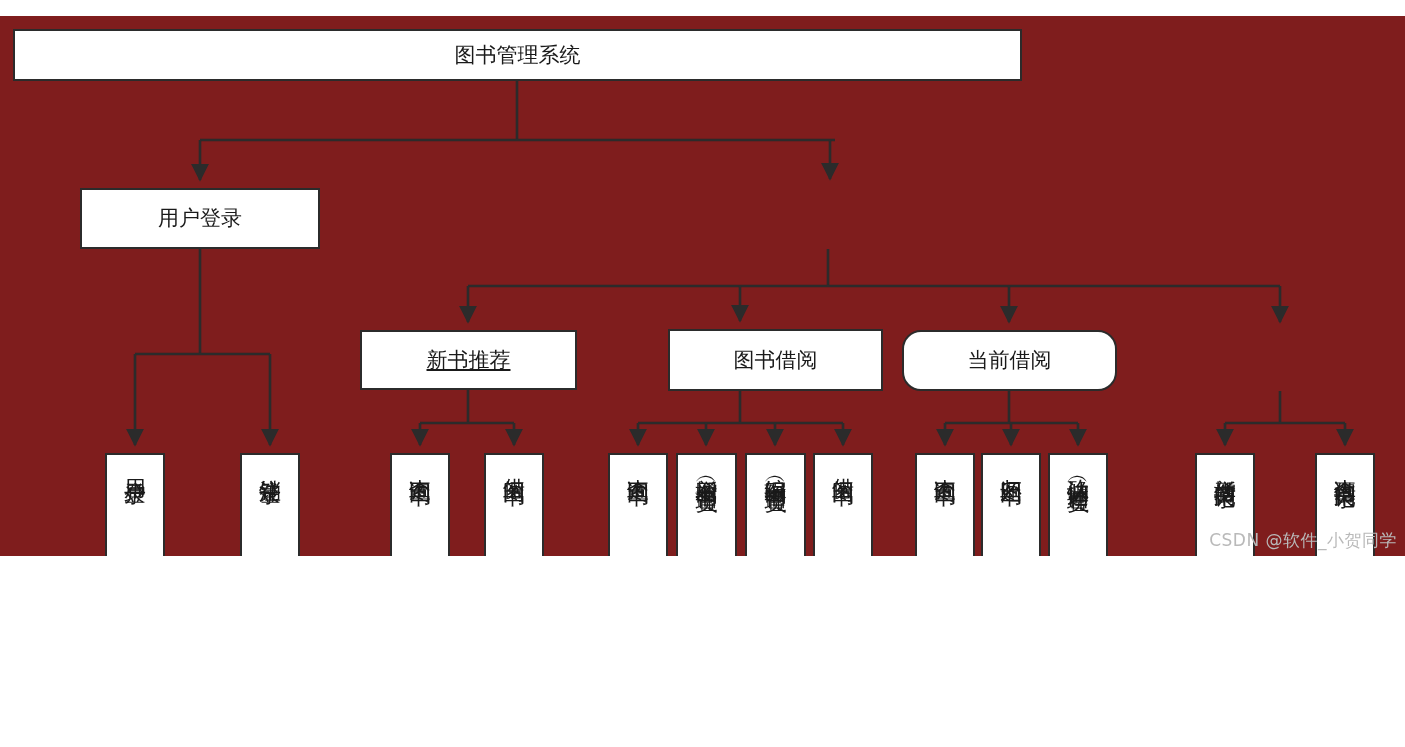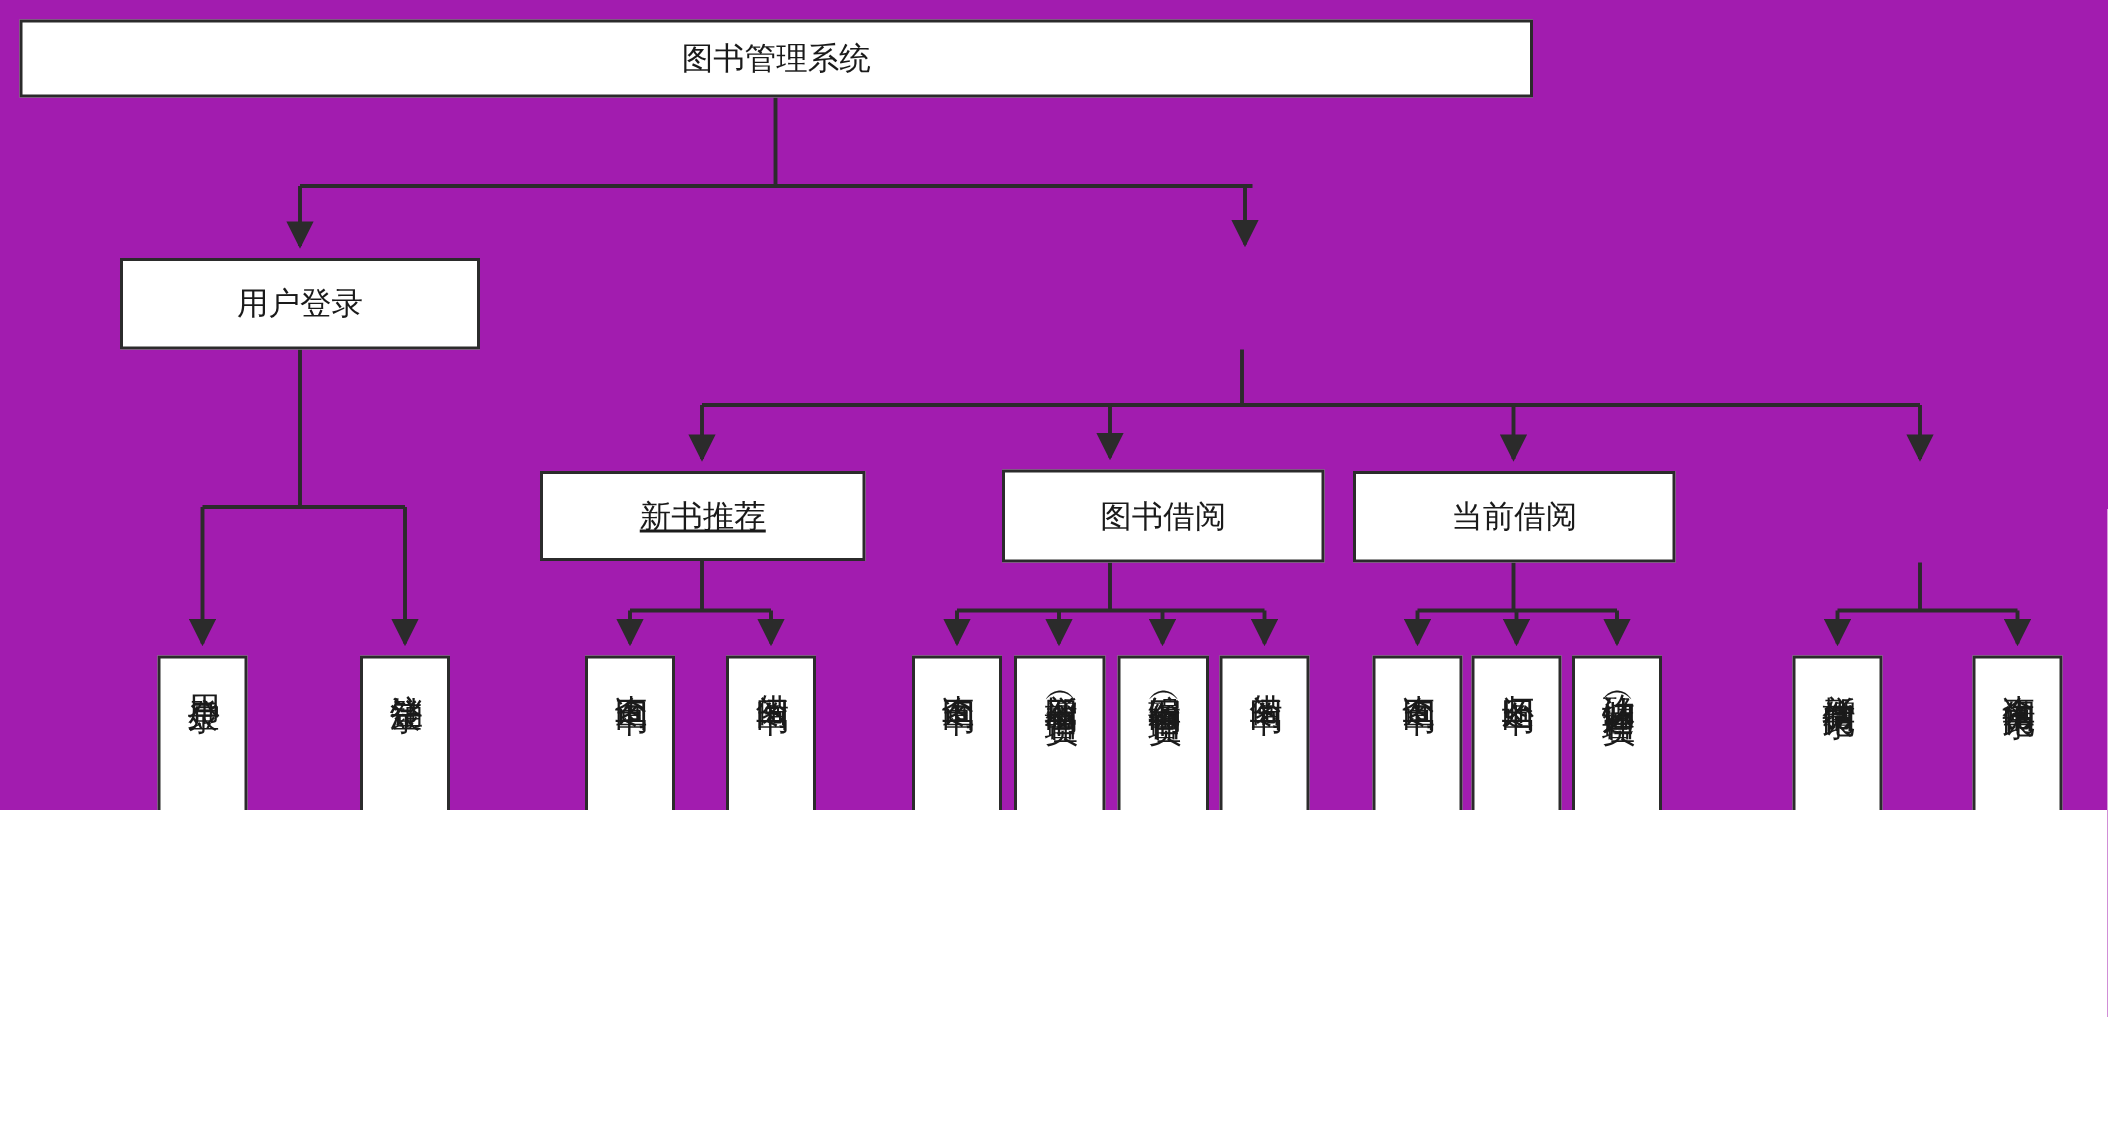--- a/index.html
+++ b/index.html
@@ -7,22 +7,23 @@
     padding: 0;
     background: #ffffff;
   }
   body {
     font-family: "DejaVu Sans", "Liberation Sans", sans-serif;
   }
   #canvas {
     position: relative;
     width: 1405px;
     height: 540px;
-    background: #a21caf;
+    background: #7f1d1d;
     overflow: hidden;
+    margin-top: 16px;
   }
   #wires {
     position: absolute;
     left: 0;
     top: 0;
     width: 1405px;
     height: 747px;
     pointer-events: none;
   }
   .node {
@@ -128,21 +129,21 @@
   <div class="node horiz" style="left:80px; top:172px; width:240px; height:61px;">
     <span class="label">用户登录</span>
   </div>
 
   <div class="node horiz" style="left:360px; top:314px; width:217px; height:60px;text-decoration:underline;">
     <span class="label">新书推荐</span>
   </div>
   <div class="node horiz" style="left:668px; top:313px; width:215px; height:62px;">
     <span class="label">图书借阅</span>
   </div>
-  <div class="node horiz" style="left:902px; top:314px; width:215px; height:61px;">
+  <div class="node horiz" style="left:902px; top:314px; width:215px; height:61px;border-radius:19px;">
     <span class="label">当前借阅</span>
   </div>
 
   <div class="node vert" style="left:105px; top:437px; width:60px; height:296px;">
     <span class="label">用户登录</span>
   </div>
   <div class="node vert" style="left:240px; top:437px; width:60px; height:296px;">
     <span class="label">注销登录</span>
   </div>
   <div class="node vert" style="left:390px; top:437px; width:60px; height:296px;">
@@ -172,14 +173,15 @@
   <div class="node vert" style="left:1048px; top:437px; width:60px; height:296px;">
     <span class="label">确认归还（管理员）</span>
   </div>
   <div class="node vert" style="left:1195px; top:437px; width:60px; height:296px;">
     <span class="label">新增借阅记录</span>
   </div>
   <div class="node vert" style="left:1315px; top:437px; width:60px; height:296px;">
     <span class="label">查询借阅记录</span>
   </div>
 
+  <div id="watermark">CSDN @软件_小贺同学</div>
 
 </div>
 
 </body></html>

